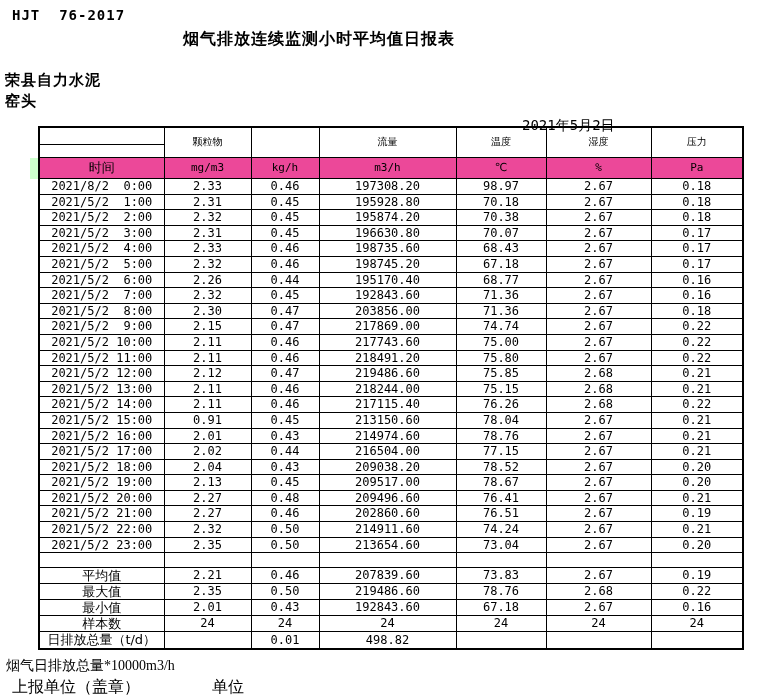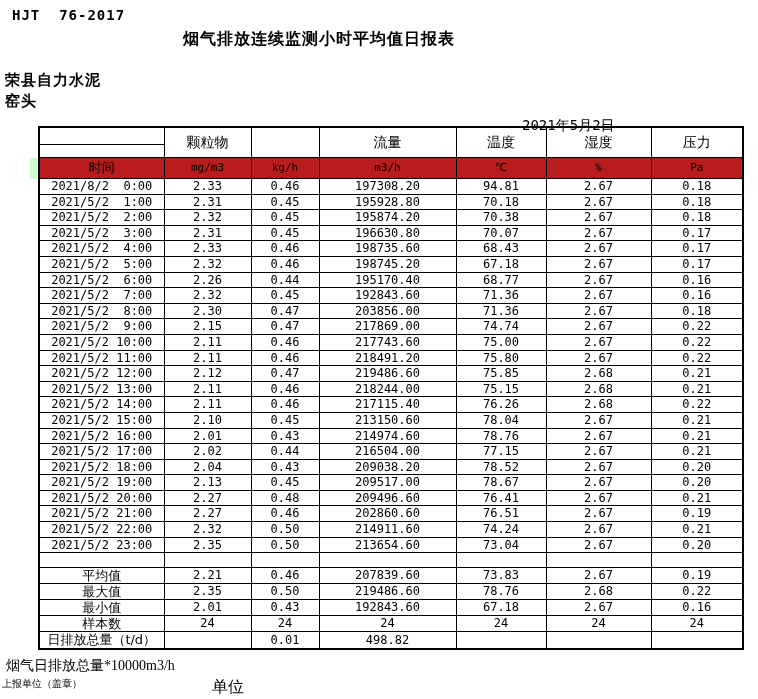--- a/index.html
+++ b/index.html
@@ -19,34 +19,34 @@
   table.report{
     position:absolute;left:38px;top:126px;
     border-collapse:collapse;table-layout:fixed;width:704px;
     border:2px solid #000;
   }
   table.report td{
     border:1px solid #000;padding:0;margin:0;
     text-align:center;vertical-align:middle;
     font-size:12px;line-height:1.05;overflow:hidden;white-space:pre;
   }
-  tr.param-row td{height:16px;font-size:14px;font-family:"DejaVu Sans","Liberation Sans",sans-serif;}
+  tr.param-row td{height:16px;font-size:10px;font-family:"DejaVu Sans","Liberation Sans",sans-serif;}
   tr.param-row2 td{height:12px;}
-  tr.unit-row td{height:20px;background:#b91c1c;font-size:11px;}
+  tr.unit-row td{height:20px;background:#ec4899;font-size:11px;}
   tr.unit-row td.time-h{font-size:13px;font-family:"DejaVu Sans","Liberation Sans",sans-serif;}
   tr.data-row td{height:14.6px;}
   tr.spacer-row td{height:14px;}
   tr.sum-row td{height:15px;}
   tr.sum-row td.sum-label{font-size:13px;font-family:"DejaVu Sans","Liberation Sans",sans-serif;}
   tr.sum-row.last td{height:16px;}
 
   .green-overhang{position:absolute;left:30px;top:158px;width:9px;height:21px;background:#ccffcc;}
 
   .foot-note{position:absolute;left:6px;top:657px;font-size:14px;font-family:Liberation Serif, serif;}
-  .foot-report-unit{position:absolute;left:2px;top:677px;font-size:10px;font-family:"DejaVu Sans","Liberation Sans",sans-serif;}
+  .foot-report-unit{position:absolute;left:12px;top:677px;font-size:16px;font-family:"DejaVu Sans","Liberation Sans",sans-serif;}
   .foot-unit{position:absolute;left:212px;top:677px;font-size:16px;font-family:"DejaVu Sans","Liberation Sans",sans-serif;}
 </style>
 </head>
 <body>
 
 <div class="page">
 
   <div class="std-no">HJT  76-2017</div>
   <div class="doc-title">烟气排放连续监测小时平均值日报表</div>
   <div class="company">荣县自力水泥</div>
@@ -85,21 +85,21 @@
         <td>m3/h</td>
         <td>℃</td>
         <td>%</td>
         <td>Pa</td>
       </tr>
     <tr class="data-row">
           <td>2021/8/2  0:00</td>
           <td>2.33</td>
           <td>0.46</td>
           <td>197308.20</td>
-          <td>94.81</td>
+          <td>98.97</td>
           <td>2.67</td>
           <td>0.18</td>
         </tr>
         <tr class="data-row">
           <td>2021/5/2  1:00</td>
           <td>2.31</td>
           <td>0.45</td>
           <td>195928.80</td>
           <td>70.18</td>
           <td>2.67</td>
@@ -217,21 +217,21 @@
           <td>2021/5/2 14:00</td>
           <td>2.11</td>
           <td>0.46</td>
           <td>217115.40</td>
           <td>76.26</td>
           <td>2.68</td>
           <td>0.22</td>
         </tr>
         <tr class="data-row">
           <td>2021/5/2 15:00</td>
-          <td>2.10</td>
+          <td>0.91</td>
           <td>0.45</td>
           <td>213150.60</td>
           <td>78.04</td>
           <td>2.67</td>
           <td>0.21</td>
         </tr>
         <tr class="data-row">
           <td>2021/5/2 16:00</td>
           <td>2.01</td>
           <td>0.43</td>

